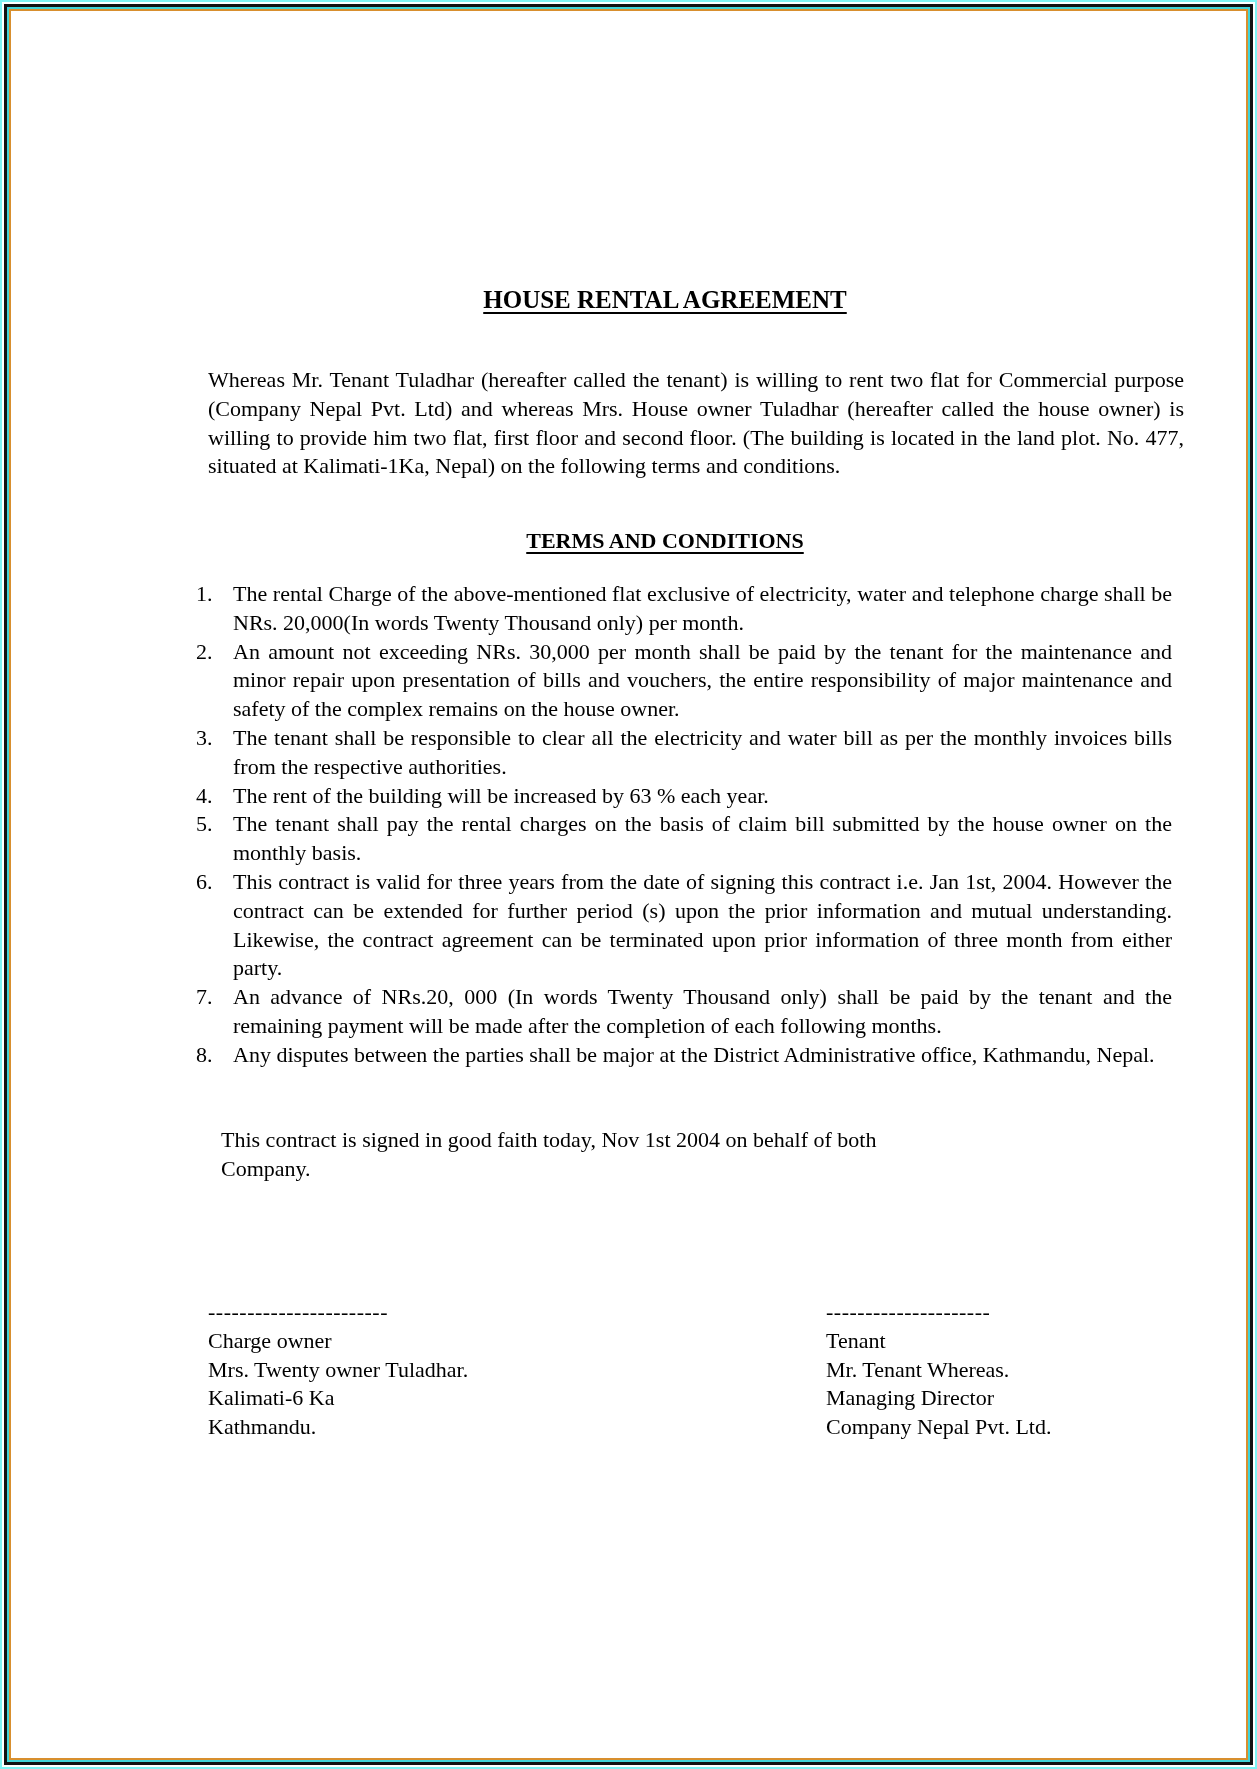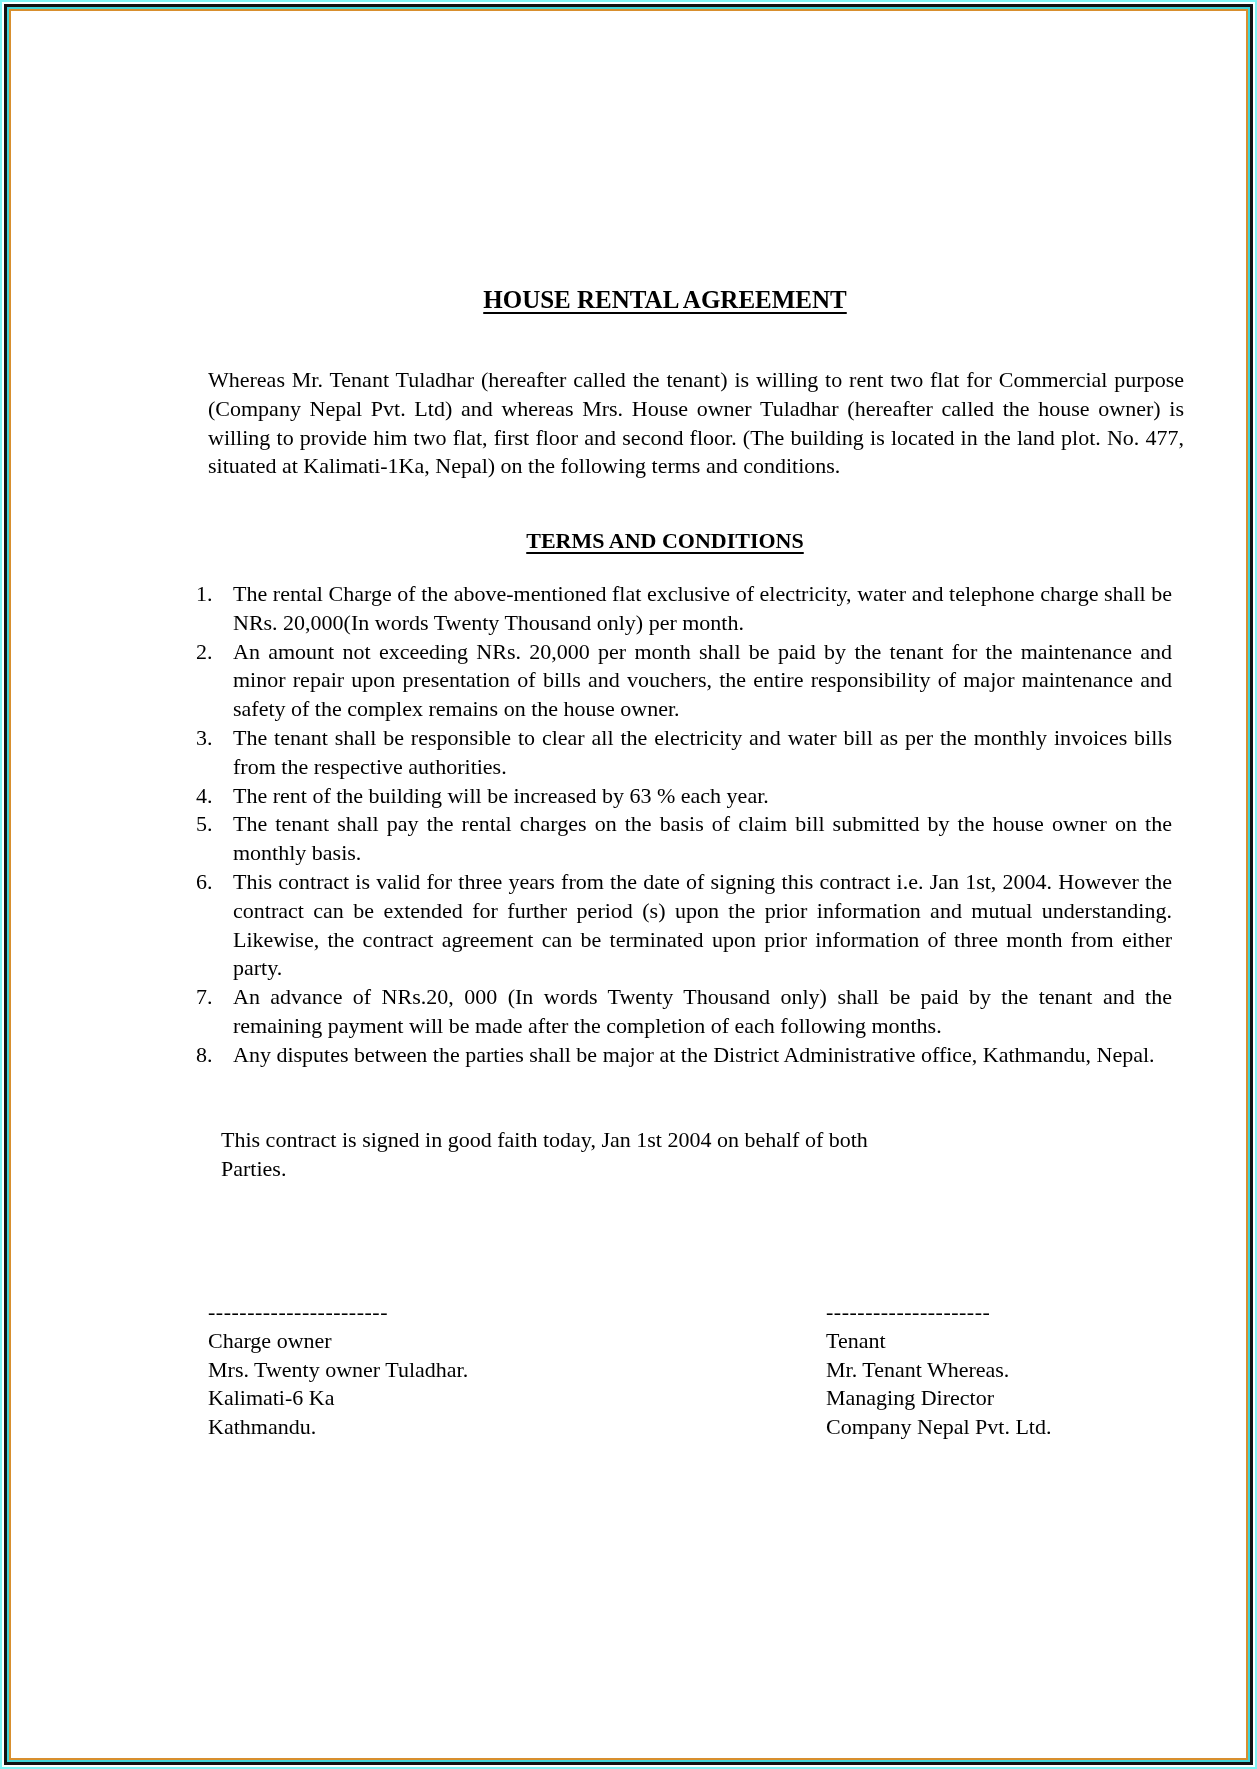--- a/index.html
+++ b/index.html
@@ -80,21 +80,21 @@
 
   <h2 class="terms-heading">TERMS AND CONDITIONS</h2>
 
   <ol class="terms">
     <li>
         <span class="num">1.</span>
         <span class="txt">The rental Charge of the above-mentioned flat exclusive of electricity, water and telephone charge shall be NRs. 20,000(In words Twenty Thousand only) per month.</span>
       </li>
     <li>
         <span class="num">2.</span>
-        <span class="txt">An amount not exceeding NRs. 20,000 per month shall be paid by the tenant for the maintenance and minor repair upon presentation of bills and vouchers, the entire responsibility of major maintenance and safety of the complex remains on the house owner.</span>
+        <span class="txt">An amount not exceeding NRs. 30,000 per month shall be paid by the tenant for the maintenance and minor repair upon presentation of bills and vouchers, the entire responsibility of major maintenance and safety of the complex remains on the house owner.</span>
       </li>
     <li>
         <span class="num">3.</span>
         <span class="txt">The tenant shall be responsible to clear all the electricity and water bill as per the monthly invoices bills from the respective authorities.</span>
       </li>
     <li>
         <span class="num">4.</span>
         <span class="txt">The rent of the building will be increased by 63 % each year.</span>
       </li>
     <li>
@@ -109,22 +109,22 @@
         <span class="num">7.</span>
         <span class="txt">An advance of NRs.20, 000 (In words Twenty Thousand only) shall be paid by the tenant and the remaining payment will be made after the completion of each following months.</span>
       </li>
     <li>
         <span class="num">8.</span>
         <span class="txt">Any disputes between the parties shall be major at the District Administrative office, Kathmandu, Nepal.</span>
       </li>
   </ol>
 
   <div class="closing">
-    <div>This contract is signed in good faith today, Jan 1st 2004 on behalf of both</div>
-    <div>Parties.</div>
+    <div>This contract is signed in good faith today, Nov 1st 2004 on behalf of both</div>
+    <div>Company.</div>
   </div>
 
   <div class="sig sig-left">
     <div class="dashes">-----------------------</div>
     <div>Charge owner</div>
     <div>Mrs. Twenty owner Tuladhar.</div>
     <div>Kalimati-6 Ka</div>
     <div>Kathmandu.</div>
   </div>
 

